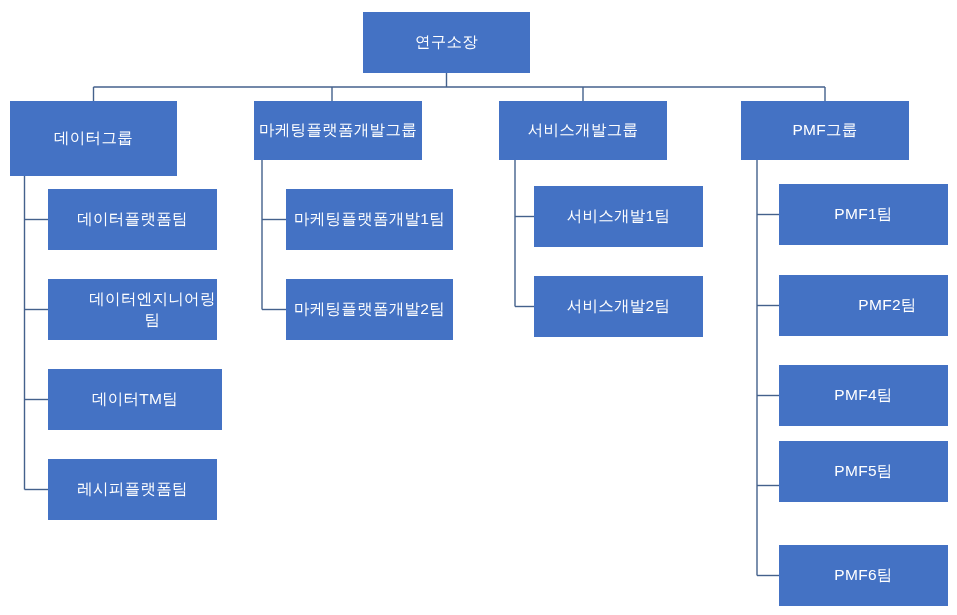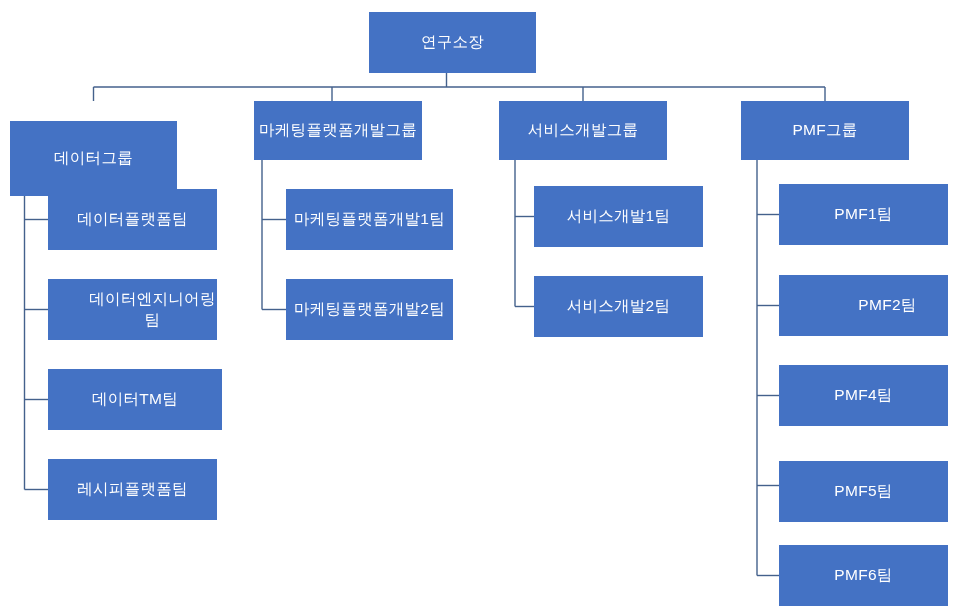--- a/index.html
+++ b/index.html
@@ -16,42 +16,42 @@
     position:absolute;
     background:#4472C4;
     color:#FFFFFF;
     display:flex;align-items:center;justify-content:center;
     text-align:center;
     font-size:15.5px;
     letter-spacing:0.3px;
     box-sizing:border-box;
   }
   
-  .n-root{left:363px;top:12px;width:167px;height:61px;margin-left:6px;}
+  .n-root{left:363px;top:12px;width:167px;height:61px;}
   
-  .n-g0{left:10px;top:101px;width:167px;height:75px;margin-top:20px;}
+  .n-g0{left:10px;top:101px;width:167px;height:75px;}
   .n-g1{left:248px;top:101px;width:168px;height:59px;margin-left:6px;}
   .n-g2{left:499px;top:101px;width:168px;height:59px;}
   .n-g3{left:741px;top:101px;width:168px;height:59px;}
   
   .n-c0-0{left:48px;top:189px;width:169px;height:61px;}
   .n-c0-1{left:48px;top:279px;width:169px;height:61px;padding-left:40px;}
   .n-c0-2{left:48px;top:369px;width:174px;height:61px;}
   .n-c0-3{left:48px;top:459px;width:169px;height:61px;}
   
   .n-c1-0{left:286px;top:189px;width:167px;height:61px;}
   .n-c1-1{left:286px;top:279px;width:167px;height:61px;}
   
   .n-c2-0{left:534px;top:186px;width:169px;height:61px;}
   .n-c2-1{left:534px;top:276px;width:169px;height:61px;}
   
   .n-c3-0{left:779px;top:184px;width:169px;height:61px;}
   .n-c3-1{left:779px;top:275px;width:169px;height:61px;padding-left:48px;}
   .n-c3-2{left:779px;top:365px;width:169px;height:61px;}
-  .n-c3-3{left:779px;top:461px;width:169px;height:61px;}
+  .n-c3-3{left:779px;top:441px;width:169px;height:61px;}
   .n-c3-4{left:779px;top:545px;width:169px;height:61px;}
 </style>
 </head>
 <body>
 
 <div id="canvas">
 
   <svg id="connectors" viewBox="0 0 957 615" xmlns="http://www.w3.org/2000/svg">
 
     <line x1="446.5" y1="73" x2="446.5" y2="87"></line>

